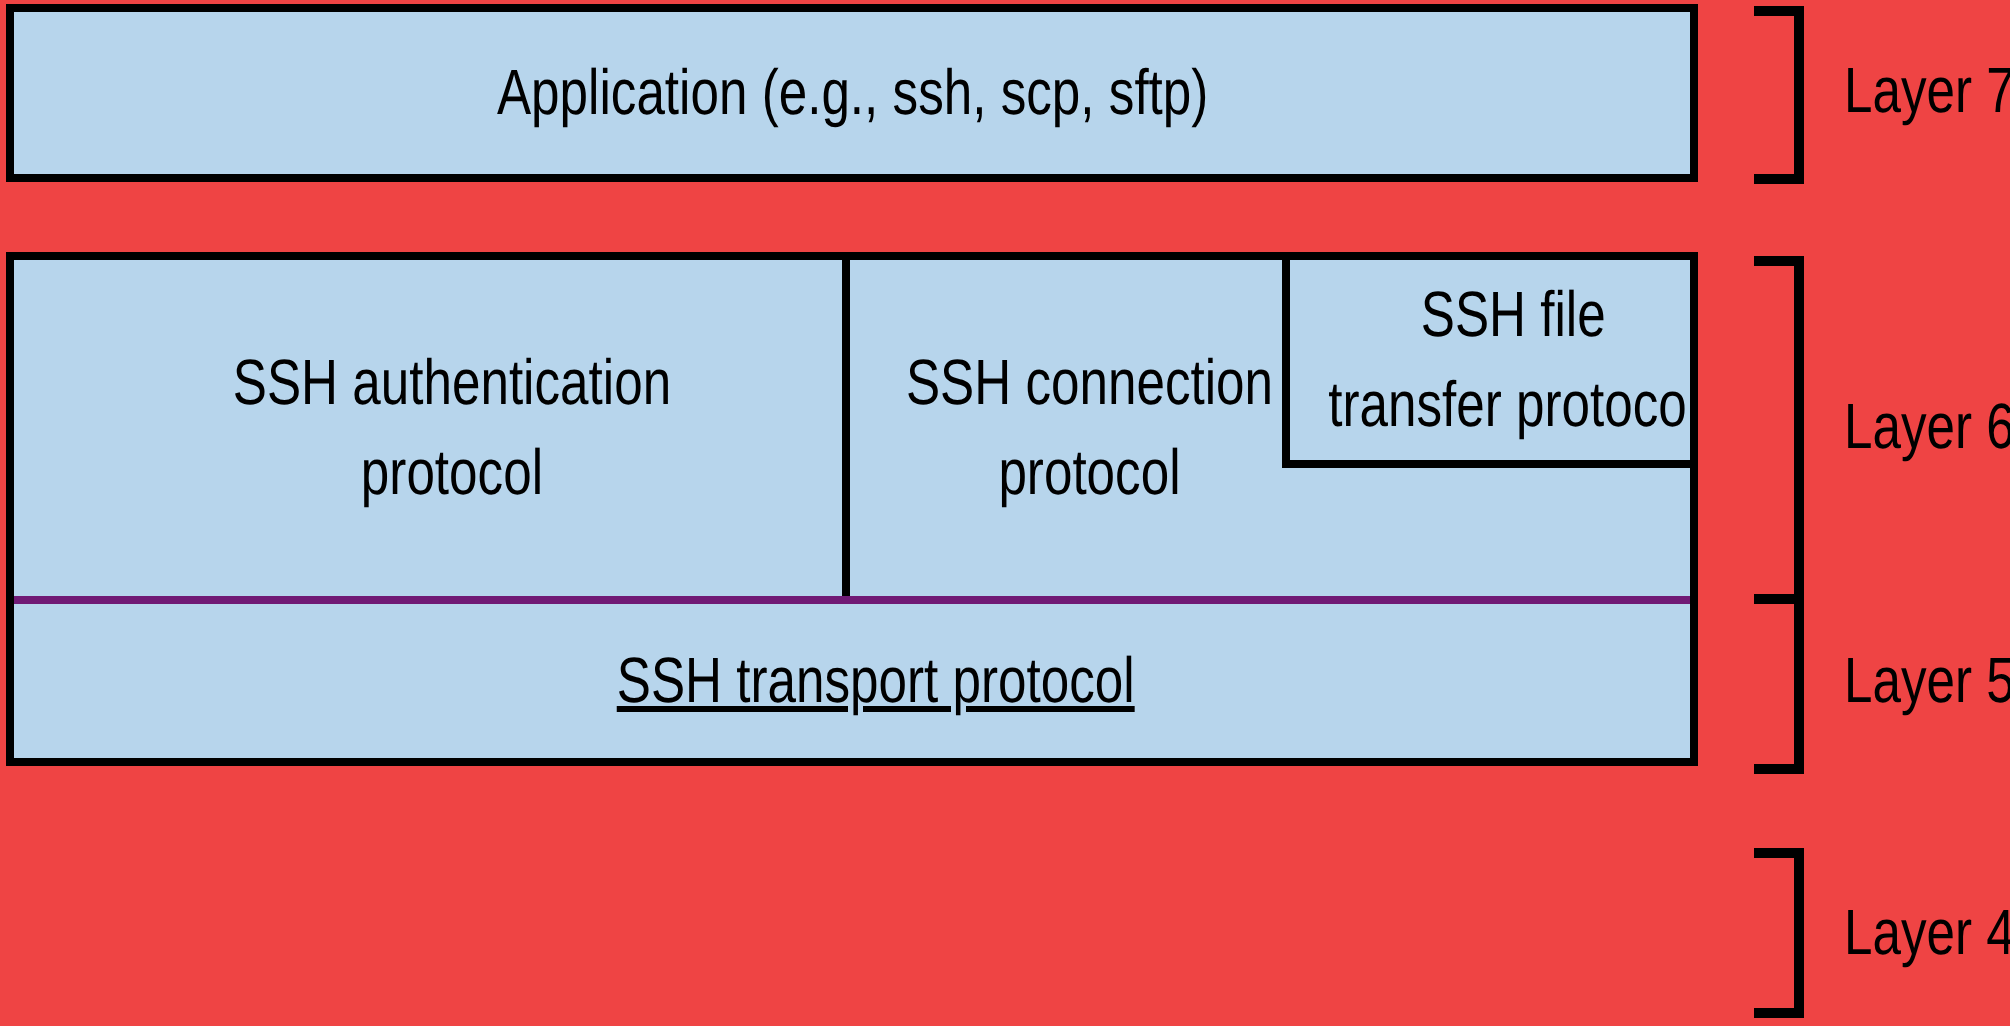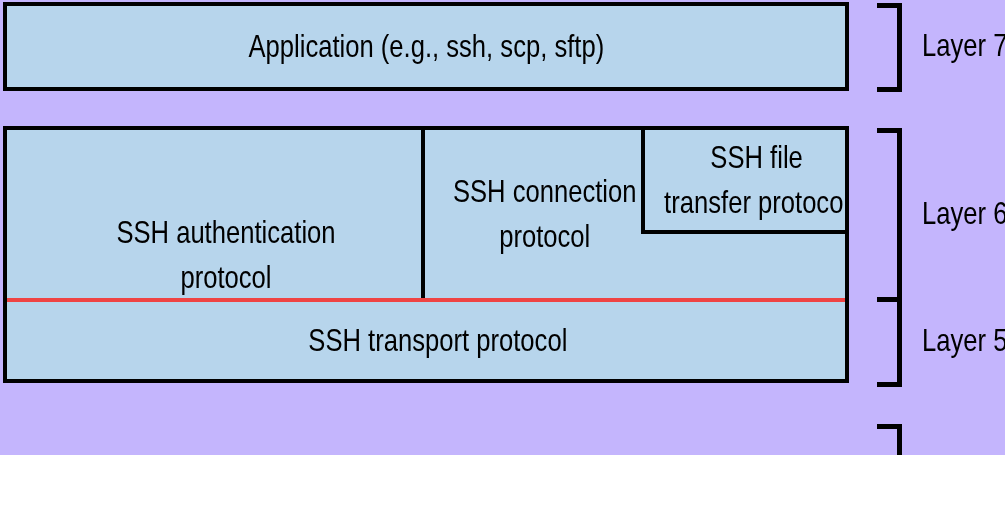--- a/index.html
+++ b/index.html
@@ -1,20 +1,20 @@
 <!DOCTYPE html>
 <html><head>
 <meta charset="utf-8">
 <style>
   html, body { margin: 0; padding: 0; background: #ffffff; }
   .canvas {
     position: relative;
     width: 1005px;
-    height: 455px;
-    background: #c4b5fd;
+    height: 513px;
+    background: #ef4444;
     font-family: "Liberation Sans", sans-serif;
     color: #000000;
     overflow: hidden;
   }
   .box {
     position: absolute;
     box-sizing: border-box;
     background: #b7d5ec;
     border: 4px solid #000000;
     display: flex;
@@ -71,21 +71,21 @@
 <body>
 
 <div class="canvas">
 
   <div class="box" style="left:3px; top:2px; width:846px; height:89px;">
     <span class="txt">Application (e.g., ssh, scp, sftp)</span>
   </div>
 
   <div class="box" style="left:3px; top:126px; width:846px; height:257px; align-items:stretch; justify-content:flex-start;">
 
-    <div class="cell" style="left:0; top:0; width:414px; height:168px;margin-top:41px;">
+    <div class="cell" style="left:0; top:0; width:414px; height:168px;">
       <span class="txt">
         <div>SSH authentication</div>
         <div>protocol</div>
       </span>
     </div>
 
     <div class="vdivider" style="left:414px; top:0; width:4px; height:168px;"></div>
 
     <div class="cell" style="left:418px; top:0; width:216px; height:168px;text-align:center;">
       <span class="txt">
@@ -94,21 +94,21 @@
       </span>
     </div>
 
     <div class="cell" style="left:634px; top:0; width:204px; height:104px; border-left:4px solid #000; border-bottom:4px solid #000; background:#b7d5ec;">
       <span class="txt">
         <div>SSH file</div>
         <div>transfer protocol</div>
       </span>
     </div>
 
-    <div class="cell" style="left:0; top:168px; width:838px; height:81px; border-top:4px solid #ef4444;">
+    <div class="cell" style="left:0; top:168px; width:838px; height:81px; border-top:4px solid #701a75;text-decoration:underline;">
       <span class="txt">SSH transport protocol</span>
     </div>
   </div>
 
 
   <div class="bracket" style="left:877px; top:3px; height:89px;"></div>
   <div class="bracket no-bottom" style="left:877px; top:128px; height:174px;"></div>
   <div class="bracket" style="left:877px; top:297px; height:90px;"></div>
   <div class="bracket" style="left:877px; top:424px; height:85px;"></div>
 

